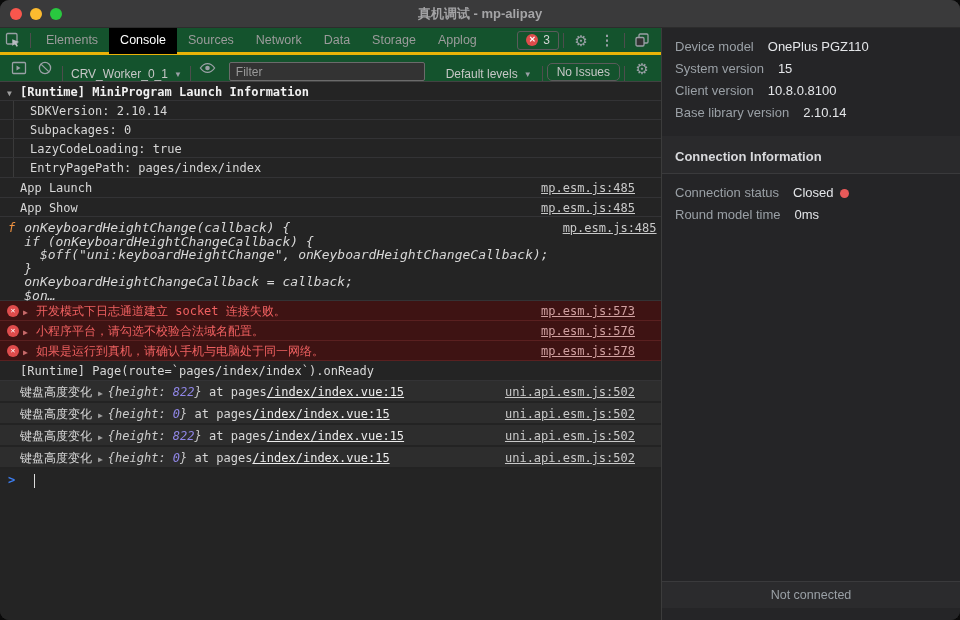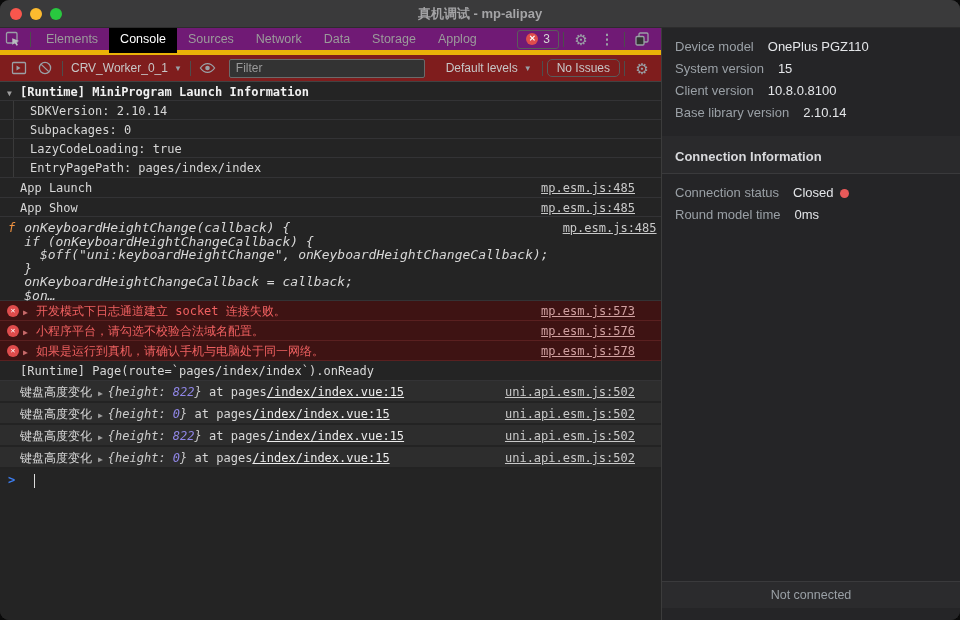--- a/index.html
+++ b/index.html
@@ -14,32 +14,32 @@
   .light.red { background:#f9564d; }
   .light.yellow { background:#fcbb2f; }
   .light.green { background:#29c83f; }
   .win-title { text-align:center; line-height:27px; font-size:13px; font-weight:bold; color:#a4a4a6; }
 
   
   .main { flex:1; display:flex; min-height:0; }
   .left { width:661px; display:flex; flex-direction:column; min-height:0; }
 
   
-  .tabbar { height:27px; background:#701a75; display:flex; align-items:center; flex:0 0 auto; border-bottom:5px solid #eab308; padding-right:6px; }
+  .tabbar { height:27px; background:#14532d; display:flex; align-items:center; flex:0 0 auto; border-bottom:3px solid #eab308; padding-right:6px; }
   .icon-btn { width:26px; height:26px; display:flex; align-items:center; justify-content:center; flex:0 0 auto; }
   .vsep { width:1px; height:15px; background:#4d4d4d; margin:0 4px; flex:0 0 auto; }
   .tab { padding:0 11px; height:27px; line-height:27px; font-size:12.5px; color:#9b9b9b; white-space:nowrap; }
   .tab.active { background:#000000; color:#ffffff; }
   .badge { margin-left:auto; display:flex; align-items:center; gap:5px; border:1px solid #5b5b5b; border-radius:3px; height:19px; padding:0 8px; color:#d4d4d4; font-size:12px; }
   .err-dot { width:12px; height:12px; border-radius:50%; background:#df4c4c; color:#fff; font-size:8px; line-height:12px; text-align:center; font-weight:bold; display:inline-block; }
   .glyph { color:#9aa0a6; font-size:15px; line-height:1; }
   .dots { font-size:14px; font-weight:bold; letter-spacing:0; }
 
   
-  .ctoolbar { height:27px; background:#7f1d1d; display:flex; align-items:center; flex:0 0 auto; border-bottom:1px solid #424242; padding:0 6px; }
+  .ctoolbar { height:27px; background:#14532d; display:flex; align-items:flex-end; flex:0 0 auto; border-bottom:1px solid #424242; padding:0 6px; }
   .ctx { display:flex; align-items:center; gap:6px; color:#c7c7c7; font-size:12px; padding:0 4px; white-space:nowrap; }
   .arrow { font-size:8px; color:#9aa0a6; }
   .filter { width:196px; height:19px; margin-left:8px; background:#333333; border:1px solid #6b6b6b; border-radius:2px; color:#dddddd; font-size:12px; padding:0 6px; outline:none; }
   .filter::placeholder { color:#9a9a9a; }
   .levels { margin-left:auto; display:flex; align-items:center; gap:6px; color:#c7c7c7; font-size:12px; padding:0 6px; white-space:nowrap; }
   .no-issues { border:1px solid #5b5b5b; border-radius:5px; padding:1px 9px; color:#c7c7c7; font-size:12px; white-space:nowrap; }
 
   
   .console { flex:1; background:#242424; font-family:"DejaVu Sans Mono", monospace; font-size:12px; color:#d7d7d7; overflow:hidden; }
   .crow { display:flex; align-items:flex-start; border-bottom:1px solid #333335; padding:3px 26px 0 20px; position:relative; line-height:14px; }

